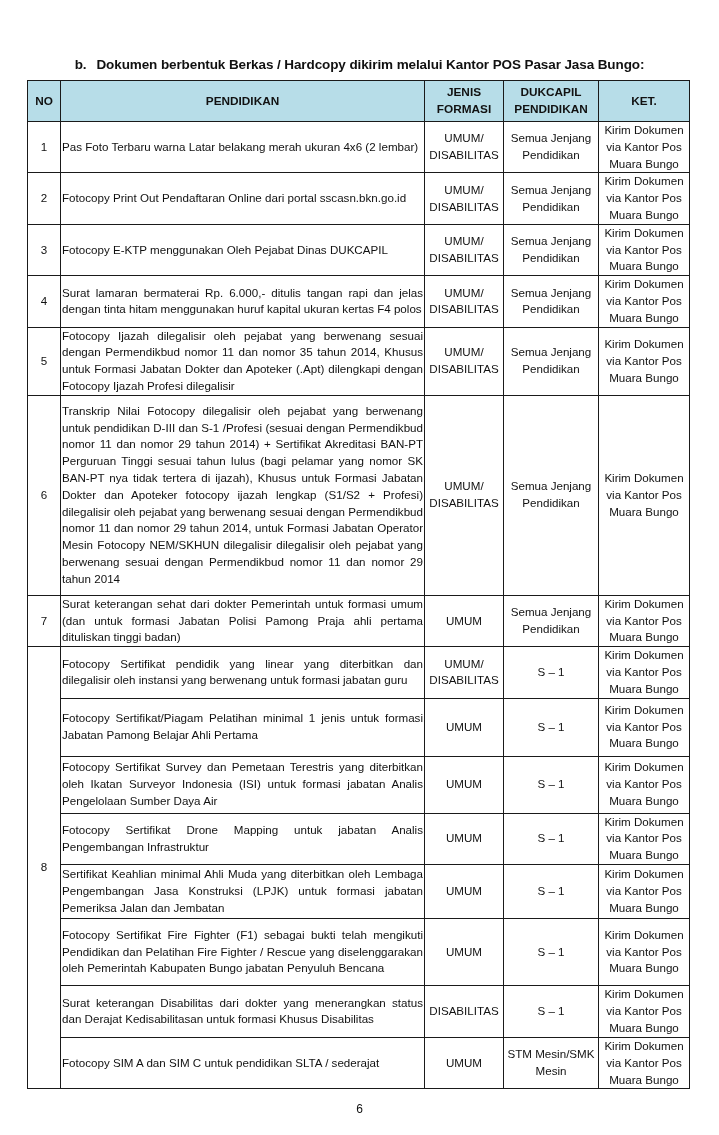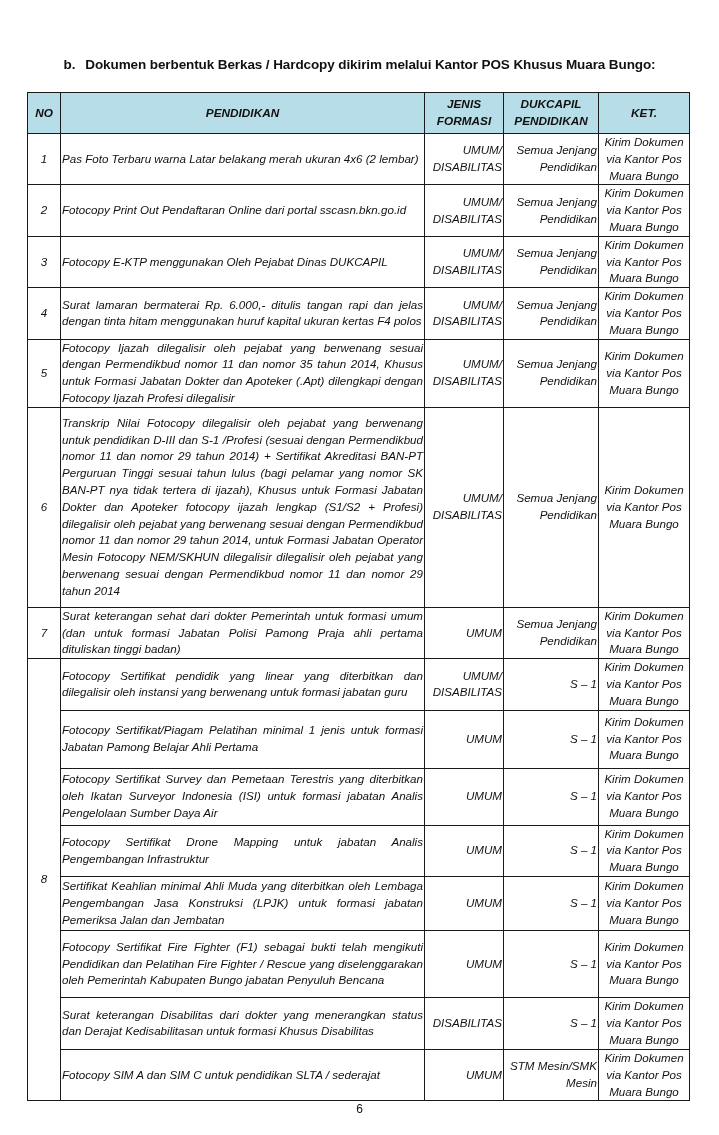--- a/index.html
+++ b/index.html
@@ -1,36 +1,36 @@
 <!DOCTYPE html>
 <html><head>
 <meta charset="utf-8">
 <style>
   html, body { margin: 0; padding: 0; background: #ffffff; }
   body { width: 719px; height: 1135px; position: relative; overflow: hidden;
          font-family: "Liberation Sans", sans-serif; color: #111; }
   .heading { position: absolute; top: 57px; left: 0; width: 719px; text-align: center;
              font-weight: bold; font-size: 13.5px; letter-spacing: -0.1px; }
   .heading .lbl { margin-right: 10px; }
-  table.req { position: absolute; top: 92px; left: 27px; width: 662px;
-              border-collapse: collapse; table-layout: fixed; font-size: 11.6px; font-style: italic; }
+  table.req { position: absolute; top: 80px; left: 27px; width: 662px;
+              border-collapse: collapse; table-layout: fixed; font-size: 11.6px; }
   table.req td, table.req th { border: 1.2px solid #1a1a1a; padding: 0 1px; line-height: 16.8px; }
   table.req th { background: #b7dde8; font-weight: bold; text-align: center; vertical-align: middle;
                  height: 40px; font-size: 11.8px; line-height: 17px; }
   td.no { text-align: center; vertical-align: middle; }
   td.req-text { text-align: justify; vertical-align: middle; padding-left: 2px; padding-right: 2px; margin-top: 18px; }
-  td.center { text-align: right; vertical-align: middle; }
+  td.center { text-align: center; vertical-align: middle; }
   td.ket { text-align: center; vertical-align: middle; line-height: 16.6px; }
   .page-num { position: absolute; top: 1102px; left: 0; width: 719px; text-align: center; font-size: 12px; }
 </style>
 </head>
 <body>
 
 <div class="heading">
-  <span class="lbl">b.</span><span>Dokumen berbentuk Berkas / Hardcopy dikirim melalui Kantor POS Khusus Muara Bungo:</span>
+  <span class="lbl">b.</span><span>Dokumen berbentuk Berkas / Hardcopy dikirim melalui Kantor POS Pasar Jasa Bungo:</span>
 </div>
 
 <table class="req">
   <colgroup>
     <col style="width:33px">
     <col style="width:364px">
     <col style="width:79px">
     <col style="width:95px">
     <col style="width:91px">
   </colgroup>

